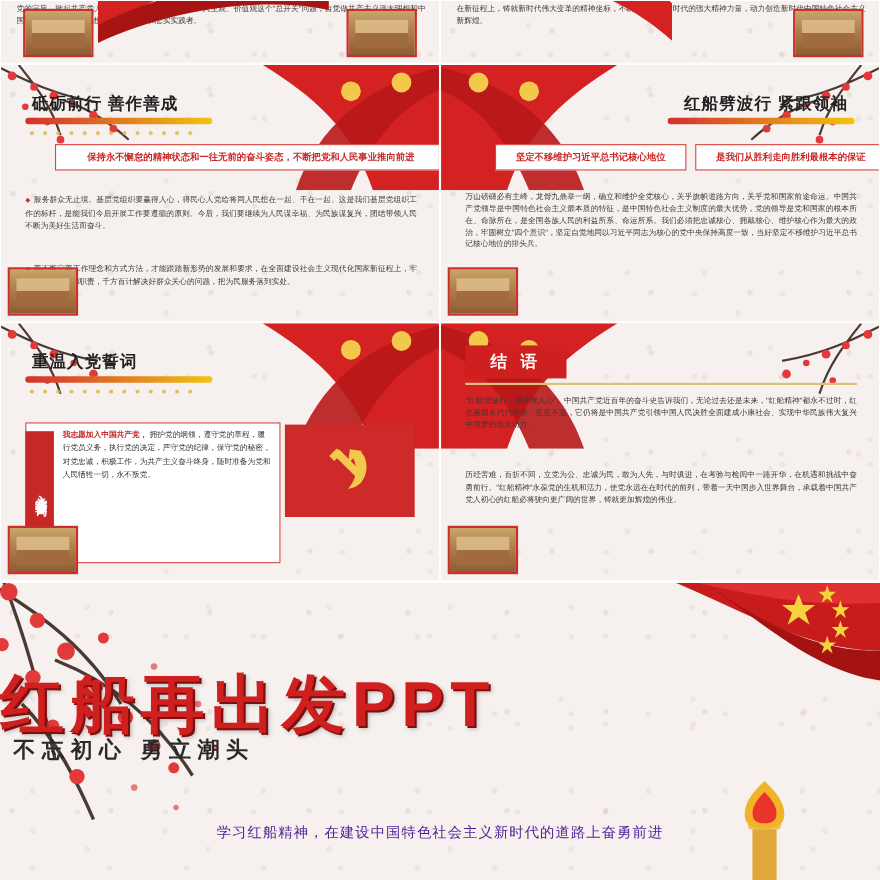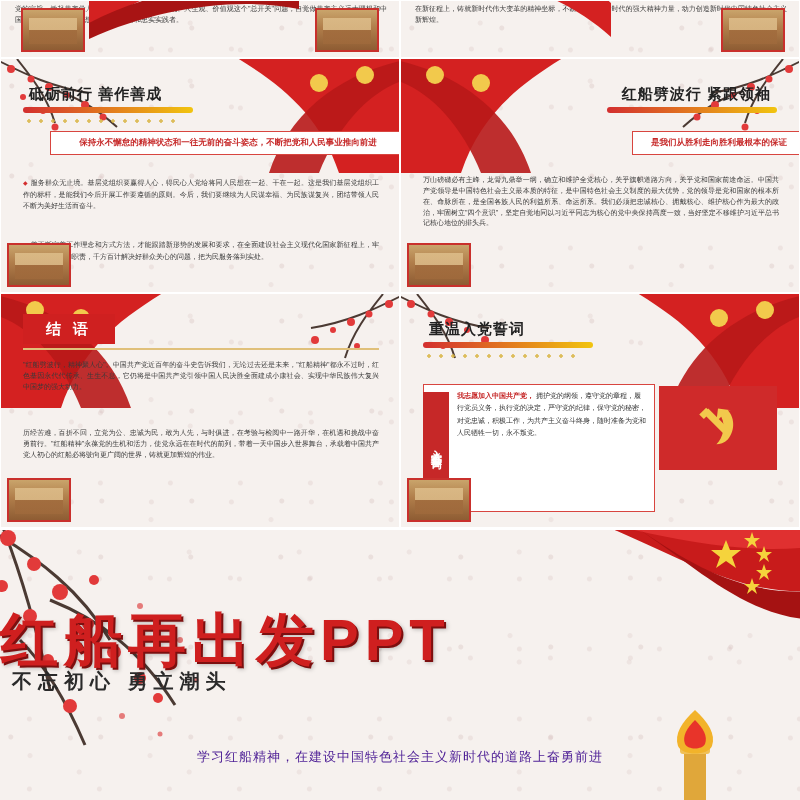--- a/index.html
+++ b/index.html
@@ -179,22 +179,68 @@
       <div class="ribbon" style="left:-10px;right:auto;">
         <svg viewBox="0 0 240 120">
           <path d="M0,0 L180,0 C130,30 90,60 70,120 L0,120 Z" fill="#d42121"></path>
           <path d="M0,6 C70,20 120,60 140,120 L90,120 C70,70 35,34 0,26 Z" fill="#b81818" opacity=".9"></path>
           <circle cx="90" cy="30" r="9" fill="#f2c94c"></circle>
           <circle cx="44" cy="22" r="9" fill="#f2c94c"></circle>
         </svg>
       </div>
       <div class="slide-title" style="left:auto;right:28px;">红船劈波行 紧跟领袖</div>
       <div class="title-underline" style="left:auto;right:22px;"></div>
+      <div class="redbox half" style="top:72px;">坚定不移维护习近平总书记核心地位</div>
       <div class="redbox half half2" style="top:72px;">是我们从胜利走向胜利最根本的保证</div>
       <div class="para" style="top:116px;">万山磅礴必有主峰，龙骨九鼎举一纲，确立和维护全党核心，关乎旗帜道路方向，关乎党和国家前途命运。中国共产党领导是中国特色社会主义最本质的特征，是中国特色社会主义制度的最大优势，党的领导是党和国家的根本所在、命脉所在，是全国各族人民的利益所系、命运所系。我们必须把忠诚核心、拥戴核心、维护核心作为最大的政治，牢固树立"四个意识"，坚定自觉地同以习近平同志为核心的党中央保持高度一致，当好坚定不移维护习近平总书记核心地位的排头兵。</div>
+      <div class="boat"></div>
+    </div>
+
+    <div class="slide">
+      <div class="paper"></div>
+      <div class="branch">
+        <svg viewBox="0 0 150 90">
+          <path d="M2,4 C30,18 55,30 92,36 M20,2 C36,22 50,40 58,66" stroke="#4b3a33" stroke-width="2" fill="none"></path>
+          <g fill="#e23a3a">
+            <circle cx="14" cy="12" r="4"></circle>
+              <circle cx="34" cy="22" r="3.5"></circle>
+              <circle cx="52" cy="30" r="4"></circle>
+            <circle cx="70" cy="38" r="3"></circle>
+              <circle cx="88" cy="48" r="4"></circle>
+              <circle cx="46" cy="54" r="3"></circle>
+          </g>
+        </svg>
+      </div>
+      <div class="ribbon">
+        <svg viewBox="0 0 240 120">
+          <path d="M240,0 L60,0 C110,30 150,60 170,120 L240,120 Z" fill="#d42121"></path>
+          <path d="M240,6 C170,20 120,60 100,120 L150,120 C170,70 205,34 240,26 Z" fill="#b81818" opacity=".9"></path>
+          <circle cx="150" cy="30" r="9" fill="#f2c94c"></circle>
+          <circle cx="196" cy="22" r="9" fill="#f2c94c"></circle>
+        </svg>
+      </div>
+      <div class="slide-title">重温入党誓词</div>
+      <div class="title-underline"></div>
+      <div class="title-dots" style="top:58px;"></div>
+
+      <div class="oath-box"></div>
+      <div class="oath-label">入党宣誓词</div>
+      <div class="oath-text">
+        <span class="first">我志愿加入中国共产党，</span>
+        <span>拥护党的纲领，遵守党的章程，履行党员义务，执行党的决定，严守党的纪律，保守党的秘密，对党忠诚，积极工作，为共产主义奋斗终身，随时准备为党和人民牺牲一切，永不叛党。</span>
+      </div>
+      <div class="flag-box">
+        <svg class="hammer" viewBox="0 0 64 64">
+          <g fill="#f2c94c">
+            <path d="M44,10 C52,18 54,34 44,46 C40,50 34,52 30,52 C38,44 42,30 36,18 L30,24 L32,8 L48,10 Z"></path>
+            <path d="M14,14 L20,8 L48,36 L42,42 Z"></path>
+            <rect x="10" y="10" width="12" height="8" transform="rotate(-45 16 14)"></rect>
+          </g>
+        </svg>
+      </div>
       <div class="boat"></div>
     </div>
 
     <div class="slide">
       <div class="paper"></div>
       <div class="branch" style="left:auto;right:-4px;transform:scaleX(-1);">
         <svg viewBox="0 0 150 90">
           <path d="M2,4 C30,18 55,30 92,36 M20,2 C36,22 50,40 58,66" stroke="#4b3a33" stroke-width="2" fill="none"></path>
           <g fill="#e23a3a">
             <circle cx="14" cy="12" r="4"></circle>
@@ -211,65 +257,20 @@
           <path d="M0,0 L180,0 C130,30 90,60 70,120 L0,120 Z" fill="#d42121"></path>
           <path d="M0,6 C70,20 120,60 140,120 L90,120 C70,70 35,34 0,26 Z" fill="#b81818" opacity=".9"></path>
           <circle cx="90" cy="30" r="9" fill="#f2c94c"></circle>
           <circle cx="44" cy="22" r="9" fill="#f2c94c"></circle>
         </svg>
       </div>
       <div class="concl">结 语</div>
       <div class="concl-line"></div>
       <div class="para" style="top:66px;">"红船劈波行，精神聚人心"。中国共产党近百年的奋斗史告诉我们，无论过去还是未来，"红船精神"都永不过时，红色基因永代代传承、生生不息，它仍将是中国共产党引领中国人民决胜全面建成小康社会、实现中华民族伟大复兴中国梦的强大动力。</div>
       <div class="para" style="top:134px;">历经苦难，百折不回，立党为公、忠诚为民，敢为人先，与时俱进，在考验与检阅中一路开华，在机遇和挑战中奋勇前行。"红船精神"永葆党的生机和活力，使党永远在在时代的前列，带着一天中国步入世界舞台，承载着中国共产党人初心的红船必将驶向更广阔的世界，铸就更加辉煌的伟业。</div>
-      <div class="boat"></div>
-    </div>
-
-    <div class="slide">
-      <div class="paper"></div>
-      <div class="branch">
-        <svg viewBox="0 0 150 90">
-          <path d="M2,4 C30,18 55,30 92,36 M20,2 C36,22 50,40 58,66" stroke="#4b3a33" stroke-width="2" fill="none"></path>
-          <g fill="#e23a3a">
-            <circle cx="14" cy="12" r="4"></circle>
-              <circle cx="34" cy="22" r="3.5"></circle>
-              <circle cx="52" cy="30" r="4"></circle>
-            <circle cx="70" cy="38" r="3"></circle>
-              <circle cx="88" cy="48" r="4"></circle>
-              <circle cx="46" cy="54" r="3"></circle>
-          </g>
-        </svg>
-      </div>
-      <div class="ribbon">
-        <svg viewBox="0 0 240 120">
-          <path d="M240,0 L60,0 C110,30 150,60 170,120 L240,120 Z" fill="#d42121"></path>
-          <path d="M240,6 C170,20 120,60 100,120 L150,120 C170,70 205,34 240,26 Z" fill="#b81818" opacity=".9"></path>
-          <circle cx="150" cy="30" r="9" fill="#f2c94c"></circle>
-          <circle cx="196" cy="22" r="9" fill="#f2c94c"></circle>
-        </svg>
-      </div>
-      <div class="slide-title">重温入党誓词</div>
-      <div class="title-underline"></div>
-      <div class="title-dots" style="top:58px;"></div>
-
-      <div class="oath-box"></div>
-      <div class="oath-label">入党宣誓词</div>
-      <div class="oath-text">
-        <span class="first">我志愿加入中国共产党，</span>
-        <span>拥护党的纲领，遵守党的章程，履行党员义务，执行党的决定，严守党的纪律，保守党的秘密，对党忠诚，积极工作，为共产主义奋斗终身，随时准备为党和人民牺牲一切，永不叛党。</span>
-      </div>
-      <div class="flag-box">
-        <svg class="hammer" viewBox="0 0 64 64">
-          <g fill="#f2c94c">
-            <path d="M44,10 C52,18 54,34 44,46 C40,50 34,52 30,52 C38,44 42,30 36,18 L30,24 L32,8 L48,10 Z"></path>
-            <path d="M14,14 L20,8 L48,36 L42,42 Z"></path>
-            <rect x="10" y="10" width="12" height="8" transform="rotate(-45 16 14)"></rect>
-          </g>
-        </svg>
-      </div>
       <div class="boat"></div>
     </div>
   </div>
 
   <div class="cover">
     <div class="paper"></div>
 
     <div class="cover-branch">
       <svg viewBox="0 0 300 230">
         <path d="M0,10 C50,40 90,70 120,120 M10,0 C30,50 45,100 60,170 M60,80 C110,100 150,130 185,185 M30,120 C60,150 80,190 95,225" stroke="#4b3a33" stroke-width="3" fill="none"></path>

